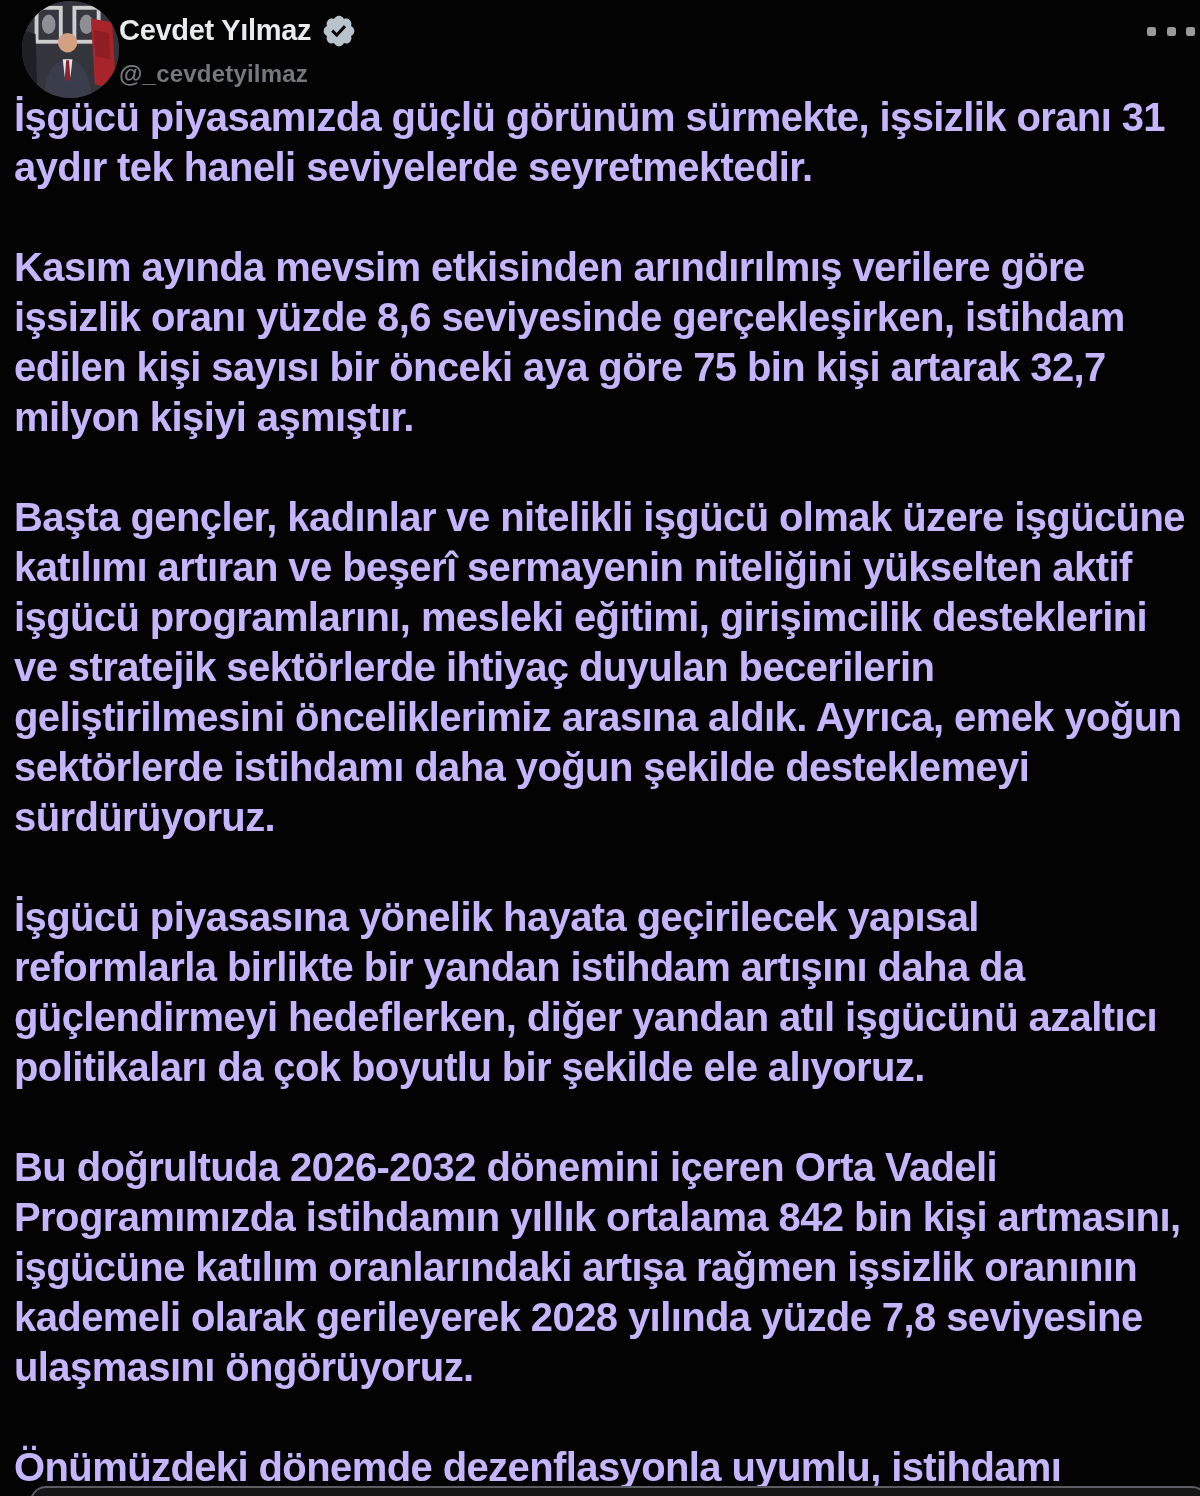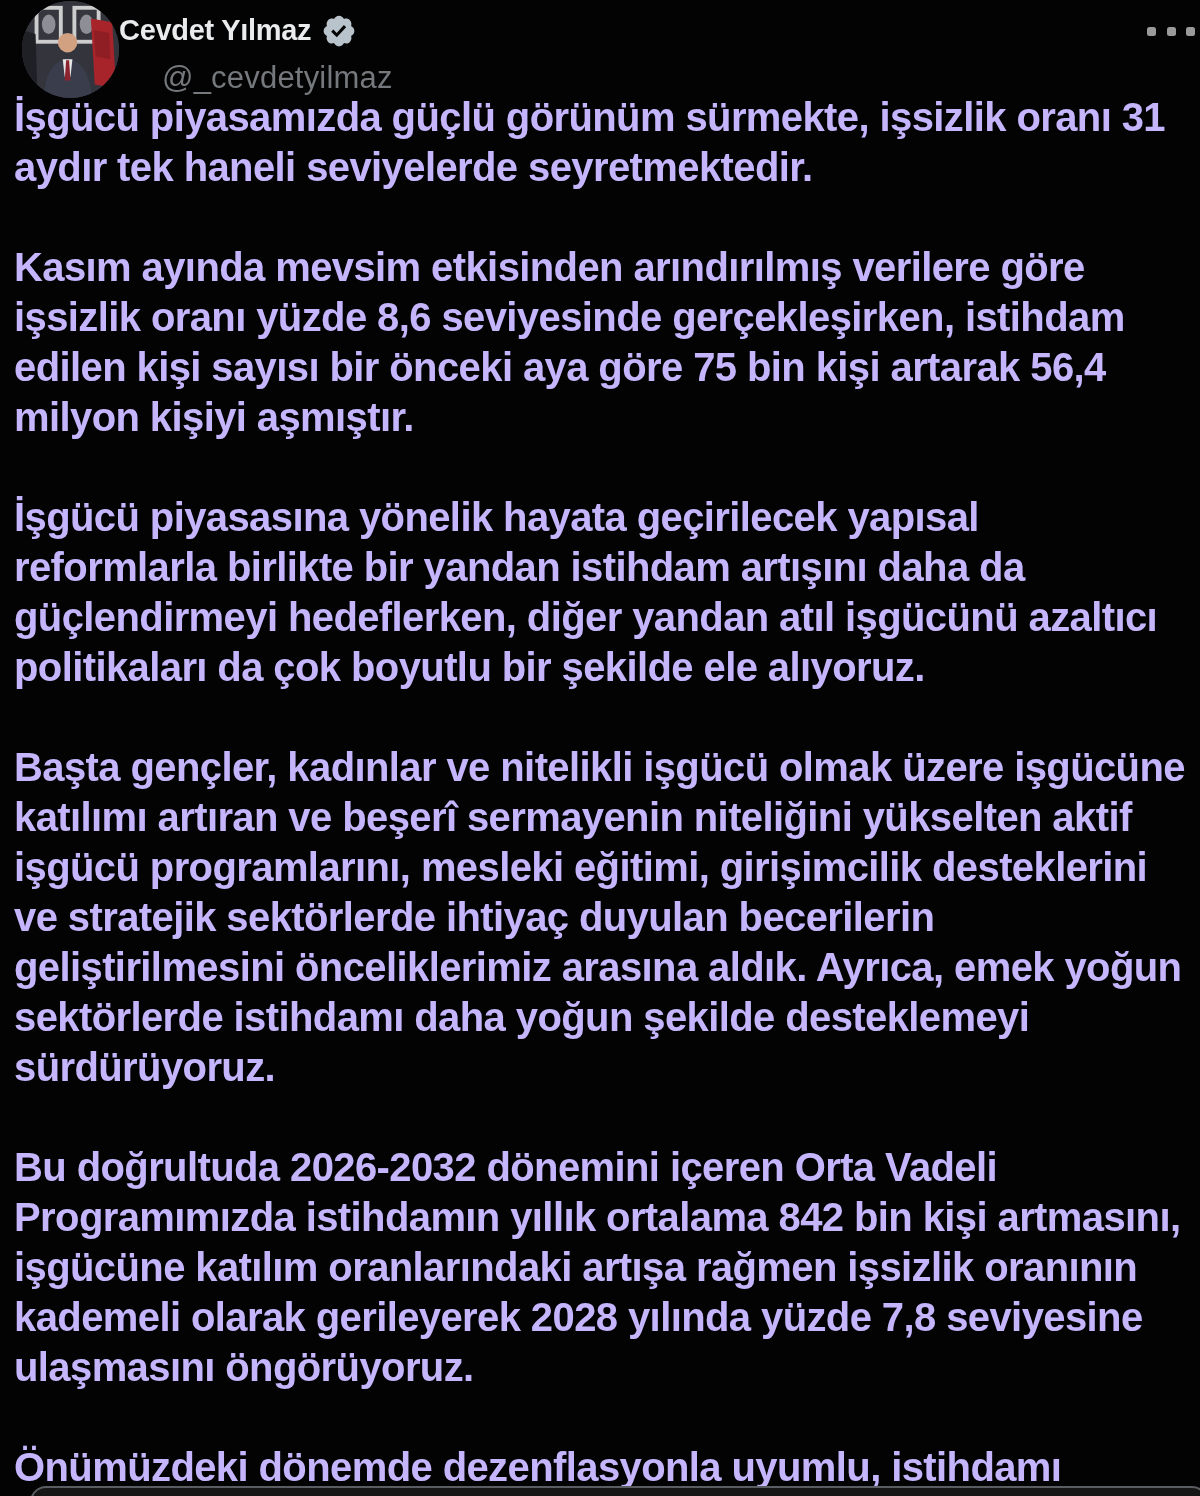--- a/index.html
+++ b/index.html
@@ -18,21 +18,21 @@
   }
   .avatar svg{display:block;width:100%;height:100%;}
   .display-name{
     position:absolute;left:119px;top:11px;
     font-size:29px;font-weight:700;color:#e9ebec;letter-spacing:-0.3px;
     display:flex;align-items:center;gap:10px;cursor:pointer;
   }
   .badge{width:36px;height:36px;flex:0 0 auto;margin-top:2px;}
   .handle{
     position:absolute;left:119px;top:60px;
-    font-size:31px;font-weight:400;color:#75787c;letter-spacing:0.2px;cursor:pointer;margin-left:43px;
+    font-size:24px;font-weight:700;color:#75787c;letter-spacing:0.2px;cursor:pointer;
   }
   .more-btn{
     position:absolute;left:1146px;top:16px;width:48px;height:30px;
     display:flex;align-items:center;justify-content:space-between;
     padding:0 1px;cursor:pointer;
   }
   .more-btn .dot{width:9px;height:9px;border-radius:2.5px;background:#9a9a9a;}
   
   .tweet-body{
     position:absolute;left:14px;top:92px;width:1176px;
@@ -89,22 +89,22 @@
   <div class="handle">@_cevdetyilmaz</div>
 
   <div class="more-btn" title="More">
     <span class="dot"></span>
     <span class="dot"></span>
     <span class="dot"></span>
   </div>
 
   <div class="tweet-body">
     <p>İşgücü piyasamızda güçlü görünüm sürmekte, işsizlik oranı 31 aydır tek haneli seviyelerde seyretmektedir.</p>
-    <p>Kasım ayında mevsim etkisinden arındırılmış verilere göre işsizlik oranı yüzde 8,6 seviyesinde gerçekleşirken, istihdam edilen kişi sayısı bir önceki aya göre 75 bin kişi artarak 56,4 milyon kişiyi aşmıştır.</p>
+    <p>Kasım ayında mevsim etkisinden arındırılmış verilere göre işsizlik oranı yüzde 8,6 seviyesinde gerçekleşirken, istihdam edilen kişi sayısı bir önceki aya göre 75 bin kişi artarak 32,7 milyon kişiyi aşmıştır.</p>
+    <p>Başta gençler, kadınlar ve nitelikli işgücü olmak üzere işgücüne katılımı artıran ve beşerî sermayenin niteliğini yükselten aktif işgücü programlarını, mesleki eğitimi, girişimcilik desteklerini ve stratejik sektörlerde ihtiyaç duyulan becerilerin geliştirilmesini önceliklerimiz arasına aldık. Ayrıca, emek yoğun sektörlerde istihdamı daha yoğun şekilde desteklemeyi sürdürüyoruz.</p>
     <p>İşgücü piyasasına yönelik hayata geçirilecek yapısal reformlarla birlikte bir yandan istihdam artışını daha da güçlendirmeyi hedeflerken, diğer yandan atıl işgücünü azaltıcı politikaları da çok boyutlu bir şekilde ele alıyoruz.</p>
-    <p>Başta gençler, kadınlar ve nitelikli işgücü olmak üzere işgücüne katılımı artıran ve beşerî sermayenin niteliğini yükselten aktif işgücü programlarını, mesleki eğitimi, girişimcilik desteklerini ve stratejik sektörlerde ihtiyaç duyulan becerilerin geliştirilmesini önceliklerimiz arasına aldık. Ayrıca, emek yoğun sektörlerde istihdamı daha yoğun şekilde desteklemeyi sürdürüyoruz.</p>
     <p>Bu doğrultuda 2026-2032 dönemini içeren Orta Vadeli Programımızda istihdamın yıllık ortalama 842 bin kişi artmasını, işgücüne katılım oranlarındaki artışa rağmen işsizlik oranının kademeli olarak gerileyerek 2028 yılında yüzde 7,8 seviyesine ulaşmasını öngörüyoruz.</p>
     <p>Önümüzdeki dönemde dezenflasyonla uyumlu, istihdamı etkisinden sürdürülebilir ve kapsayıcı bir büyüme çerçevesinde vatandaşlarımızın alım gücünü artırmayı ve gelir dağılımını iyileştirmeyi amaçlıyoruz.</p>
   </div>
 
   <div class="embed-card-top"></div>
 
 </div>
 
 </body></html>

